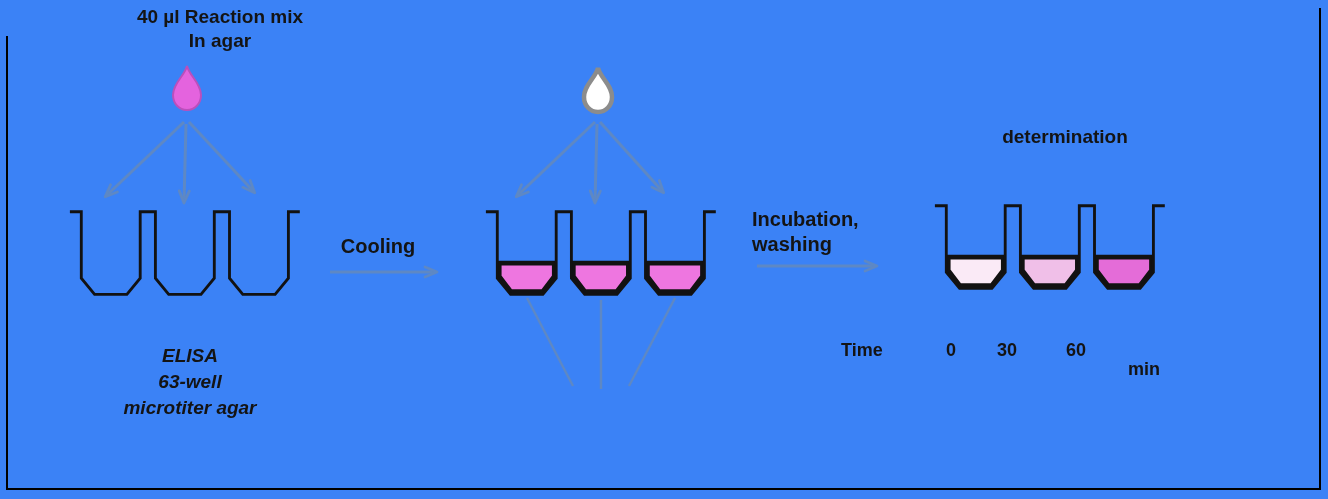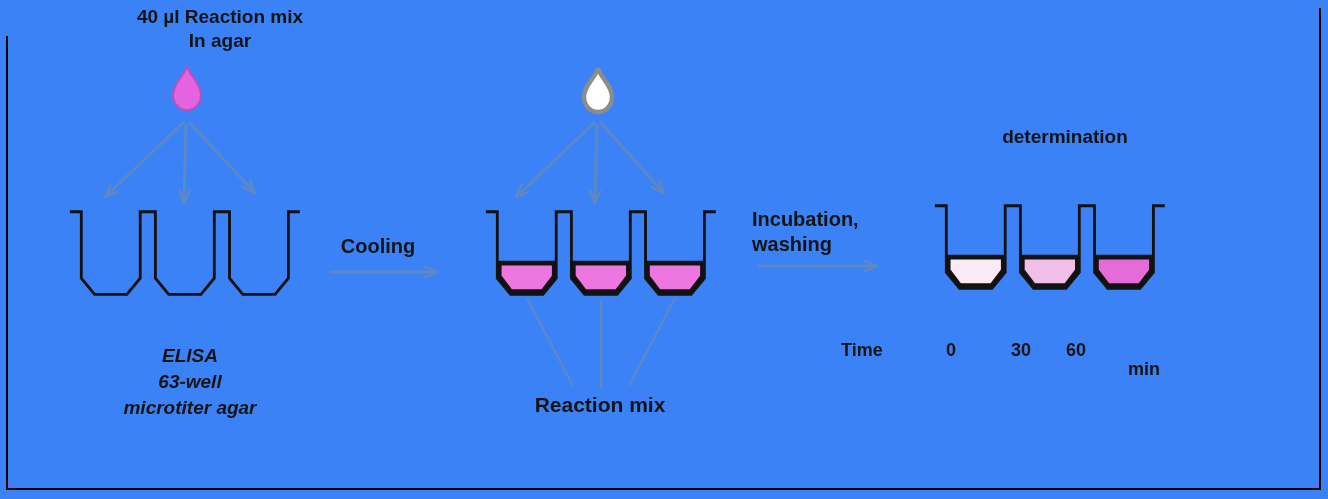--- a/index.html
+++ b/index.html
@@ -92,33 +92,32 @@
   </div>
   <div class="abs ctr t19" style="left:75px;top:343px;width:230px;line-height:26px;font-style:italic;">
     <span class="line">ELISA</span>
     <span class="line">63-well</span>
     <span class="line">microtiter agar</span>
   </div>
 
   <div class="abs ctr t20" style="left:318px;top:233px;width:120px;">Cooling</div>
 
   <div class="abs ctr t21" style="left:480px;top:391px;width:240px;">
-    <span class="line">Reaction mix</span>
   </div>
 
   <div class="abs t20" style="left:752px;top:207px;width:170px;text-align:left;line-height:25px;">
     <span class="line">Incubation,</span>
     <span class="line">washing</span>
   </div>
 
   <div class="abs ctr t19" style="left:955px;top:124px;width:220px;line-height:25px;">
     <span class="line">determination</span>
   </div>
 
   <div>
     <span class="abs t22" style="left:841px;top:337px;">Time</span>
     <span class="abs t22" style="left:946px;top:337px;">0</span>
-    <span class="abs t22" style="left:997px;top:337px;margin-left:14px;">30</span>
+    <span class="abs t22" style="left:997px;top:337px;">30</span>
     <span class="abs t22" style="left:1066px;top:337px;">60</span>
     <span class="abs t22" style="left:1128px;top:337px;margin-top:19px;">min</span>
   </div>
 
 </div>
 
 </body></html>

